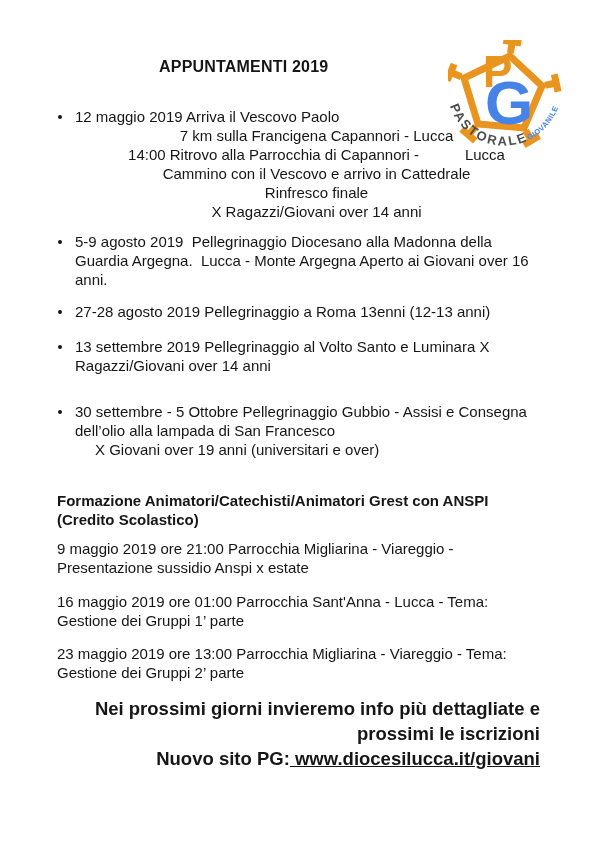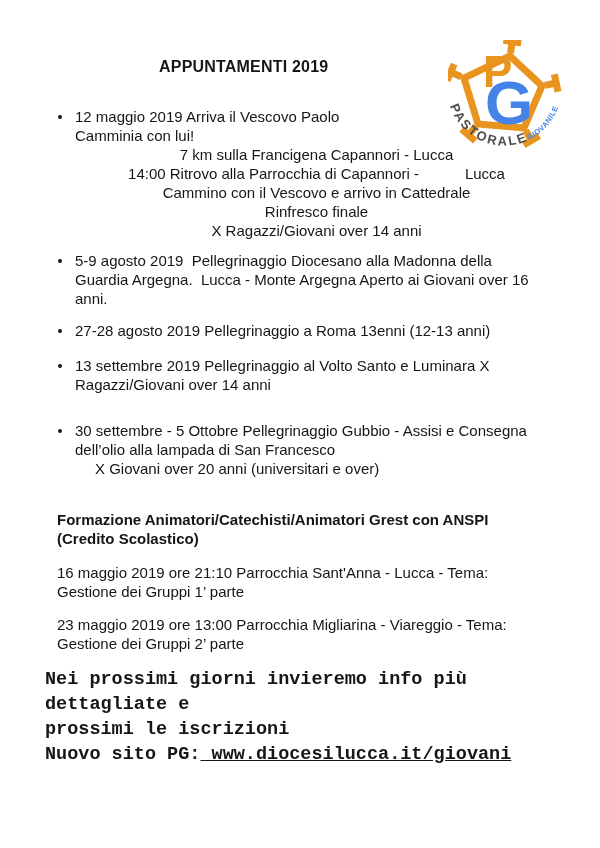--- a/index.html
+++ b/index.html
@@ -17,22 +17,22 @@
   .bullet::before{content:"";position:absolute;left:1px;top:8px;width:4px;height:4px;
                   border-radius:50%;background:#161616;}
   .bullet-body{width:468px;}
   .line{white-space:pre-wrap;}
   .ind{margin-left:18px;text-align:center;}
   .ind2{margin-left:20px;}
   
   .form-head{font-weight:bold;max-width:500px;margin:32px 0 0 0;}
   .meeting{max-width:500px;margin:0;white-space:pre-wrap;}
   
-  .footer{font-weight:bold;font-size:18.5px;line-height:25px;text-align:left;
-          margin:14px 0 0 -12px;font-family:Liberation Mono, monospace;}
+  .footer{font-weight:bold;font-size:18.5px;line-height:25px;text-align:right;
+          margin:14px 0 0 -12px;}
   .site-link{text-decoration:underline;cursor:pointer;}
 </style>
 </head>
 <body>
 
 <div class="page">
 
   <p class="title">APPUNTAMENTI 2019</p>
 
   <svg class="logo" viewBox="0 0 122 130" xmlns="http://www.w3.org/2000/svg">
@@ -69,21 +69,20 @@
     </text>
     <text font-size="7.5" font-weight="bold" letter-spacing="0.5" fill="#4583E6">
       <textPath href="#arc" startOffset="97">GIOVANILE</textPath>
     </text>
   </svg>
 
   <div class="bullet-item" style="margin-top:30px">
     <span class="bullet"></span>
     <div class="bullet-body">
       <div class="line b">12 maggio 2019 Arriva il Vescovo Paolo</div>
-      <div class="line b">Camminia con lui!</div>
       <div class="line b ind">7 km sulla Francigena Capannori - Lucca</div>
       <div class="line ind">14:00 Ritrovo alla Parrocchia di Capannori -           Lucca</div>
       <div class="line ind">Cammino con il Vescovo e arrivo in Cattedrale</div>
       <div class="line ind">Rinfresco finale</div>
       <div class="line b ind">X Ragazzi/Giovani over 14 anni</div>
     </div>
   </div>
 
   <div class="bullet-item" style="margin-top:11px">
     <span class="bullet"></span>
@@ -103,28 +102,29 @@
     <span class="bullet"></span>
     <div class="bullet-body">
       <div class="line b">13 settembre 2019 Pellegrinaggio al Volto Santo e Luminara X Ragazzi/Giovani over 14 anni</div>
     </div>
   </div>
 
   <div class="bullet-item" style="margin-top:27px">
     <span class="bullet"></span>
     <div class="bullet-body">
       <div class="line b">30 settembre - 5 Ottobre Pellegrinaggio Gubbio - Assisi e Consegna dell’olio alla lampada di San Francesco</div>
-      <div class="line b ind2">X Giovani over 20 anni (universitari e over)</div>
+      <div class="line b ind2">X Giovani over 19 anni (universitari e over)</div>
     </div>
   </div>
 
   <p class="form-head">Formazione Animatori/Catechisti/Animatori Grest con ANSPI (Credito Scolastico)</p>
 
+  <p class="meeting" style="margin-top:10px"><span class="b">9 maggio 2019 ore 21:00</span><span> Parrocchia Migliarina - Viareggio - Presentazione sussidio Anspi x estate</span></p>
 
-  <p class="meeting" style="margin-top:15px"><span class="b">16 maggio 2019 ore 21:10</span><span> Parrocchia Sant'Anna - Lucca - Tema: Gestione dei Gruppi 1’ parte</span></p>
+  <p class="meeting" style="margin-top:15px"><span class="b">16 maggio 2019 ore 01:00</span><span> Parrocchia Sant'Anna - Lucca - Tema: Gestione dei Gruppi 1’ parte</span></p>
 
   <p class="meeting" style="margin-top:14px"><span class="b">23 maggio 2019 ore 13:00</span><span> Parrocchia Migliarina - Viareggio - Tema: Gestione dei Gruppi 2’ parte</span></p>
 
   <div class="footer">
     <div>Nei prossimi giorni invieremo info più dettagliate e</div>
     <div>prossimi le iscrizioni</div>
     <div class="line"><span>Nuovo sito PG:</span><span class="site-link"> www.diocesilucca.it/giovani</span></div>
   </div>
 
 </div>

